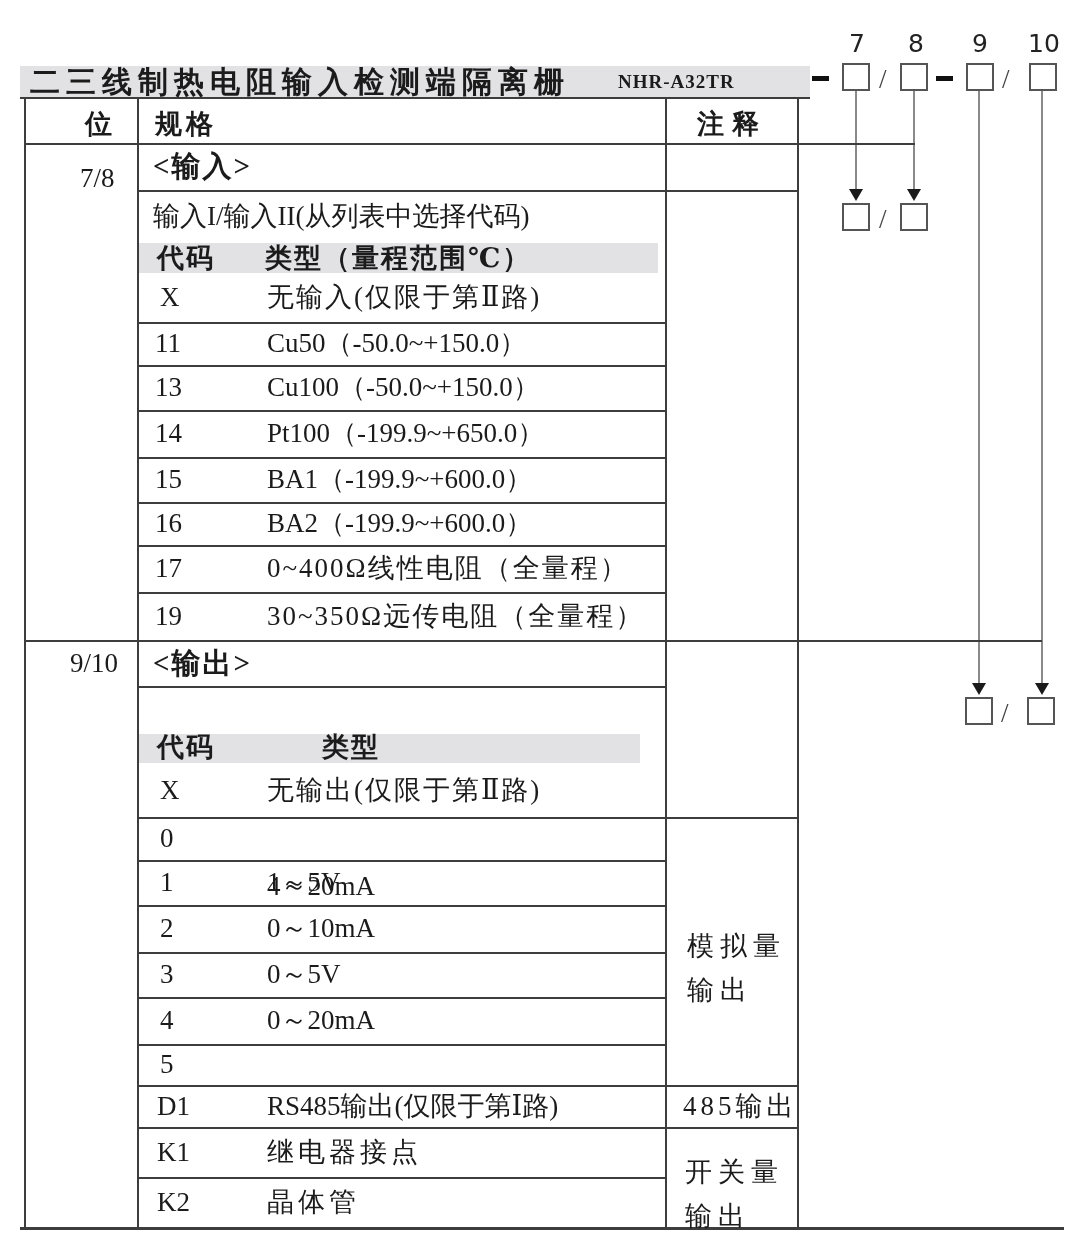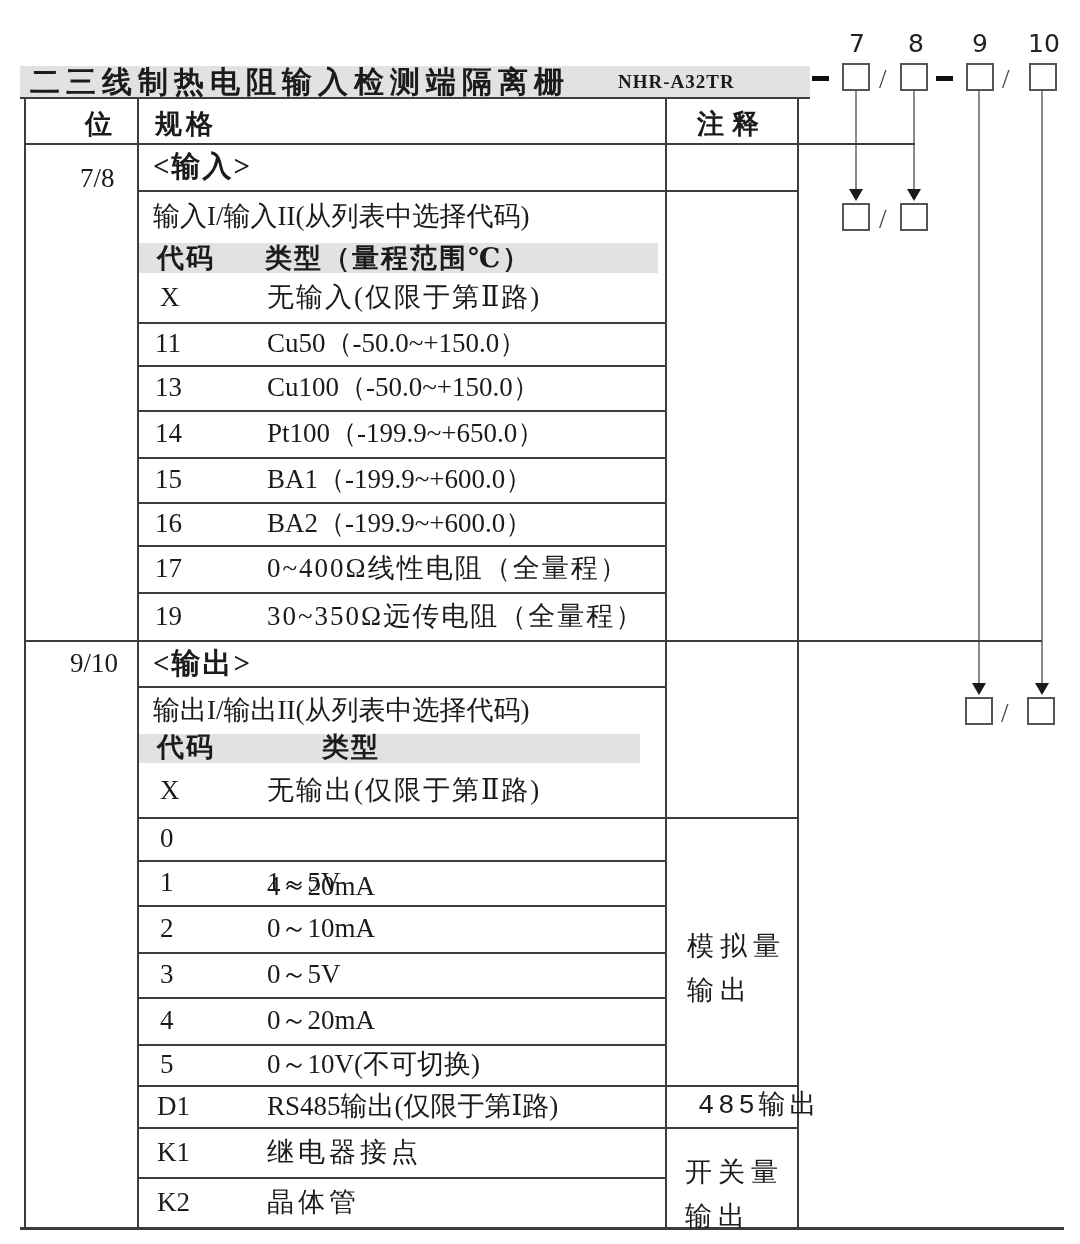--- a/index.html
+++ b/index.html
@@ -114,44 +114,42 @@
   <div class="t" style="left:267px;top:463px;">BA1（-199.9~+600.0）</div>
   <div class="t" style="left:155px;top:507px;">16</div>
   <div class="t" style="left:267px;top:507px;">BA2（-199.9~+600.0）</div>
   <div class="t" style="left:155px;top:552px;">17</div>
   <div class="t ls2" style="left:267px;top:552px;">0~400Ω线性电阻（全量程）</div>
   <div class="t" style="left:155px;top:600px;">19</div>
   <div class="t ls2" style="left:267px;top:600px;">30~350Ω远传电阻（全量程）</div>
 
   <div class="t" style="left:70px;top:647px;">9/10</div>
   <div class="t b ls2" style="left:153px;top:647px;font-size:29px;">&lt;输出&gt;</div>
-  <div class="t" style="left:153px;top:694px;">输出I/输出II(从列表中选择代码)</div>
   <div class="t b ls2" style="left:157px;top:731px;">代码</div>
   <div class="t b ls2" style="left:322px;top:731px;">类型</div>
 
   <div class="t" style="left:160px;top:774px;">X</div>
   <div class="t ls2" style="left:267px;top:774px;">无输出(仅限于第Ⅱ路)</div>
   <div class="t" style="left:160px;top:822px;">0</div>
   <div class="t" style="left:267px;top:822px;margin-top:48px;">4～20mA</div>
   <div class="t" style="left:160px;top:866px;">1</div>
   <div class="t" style="left:267px;top:866px;">1～5V</div>
   <div class="t" style="left:160px;top:912px;">2</div>
   <div class="t" style="left:267px;top:912px;">0～10mA</div>
   <div class="t" style="left:160px;top:958px;">3</div>
   <div class="t" style="left:267px;top:958px;">0～5V</div>
   <div class="t" style="left:160px;top:1004px;">4</div>
   <div class="t" style="left:267px;top:1004px;">0～20mA</div>
   <div class="t" style="left:160px;top:1048px;">5</div>
-  <div class="t" style="left:267px;top:1048px;">0～10V(不可切换)</div>
   <div class="t" style="left:157px;top:1090px;">D1</div>
   <div class="t" style="left:267px;top:1090px;">RS485输出(仅限于第Ⅰ路)</div>
   <div class="t" style="left:157px;top:1136px;">K1</div>
   <div class="t ls4" style="left:267px;top:1136px;">继电器接点</div>
   <div class="t" style="left:157px;top:1186px;">K2</div>
   <div class="t ls4" style="left:267px;top:1186px;">晶体管</div>
 
   <div class="t ls6" style="left:687px;top:914px;">模拟量</div>
   <div class="t ls6" style="left:687px;top:958px;">输出</div>
-  <div class="t ls4" style="left:698px;top:1090px;font-family:Liberation Mono, monospace;">485输出</div>
+  <div class="t ls4" style="left:683px;top:1090px;">485输出</div>
   <div class="t ls6" style="left:685px;top:1140px;text-align:center;">开关量</div>
   <div class="t ls6" style="left:685px;top:1184px;">输出</div>
 
 </div>
 
 </body></html>

